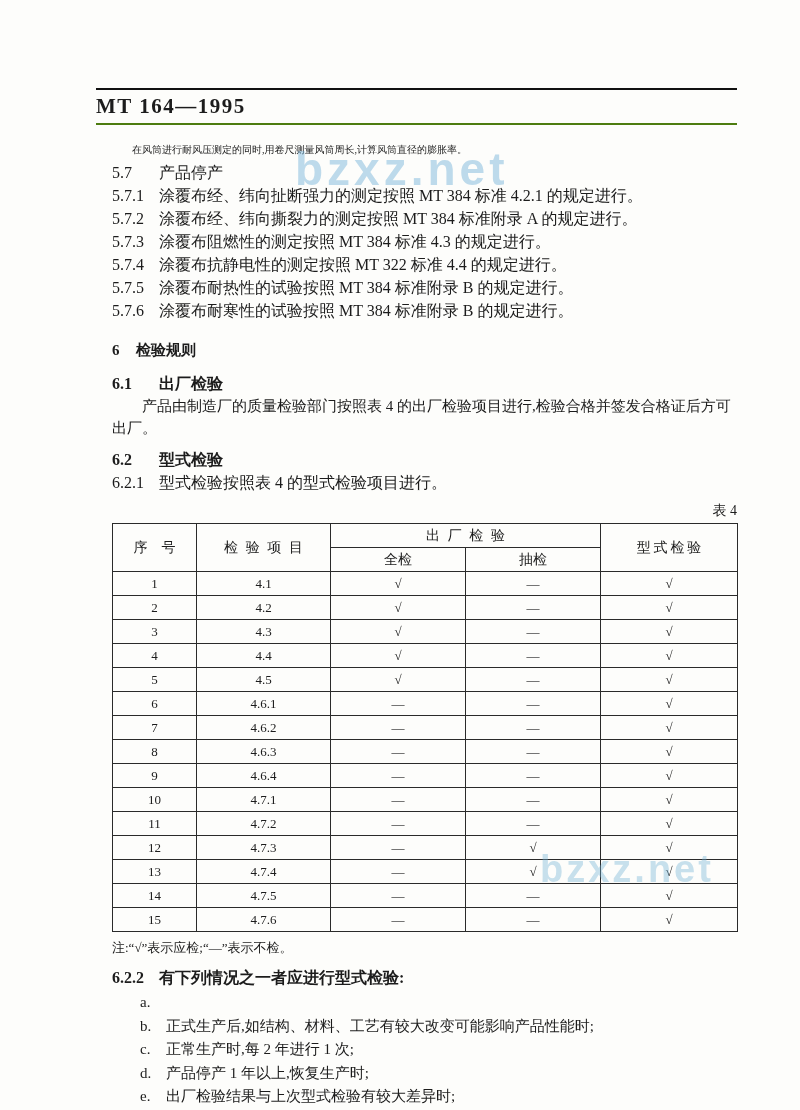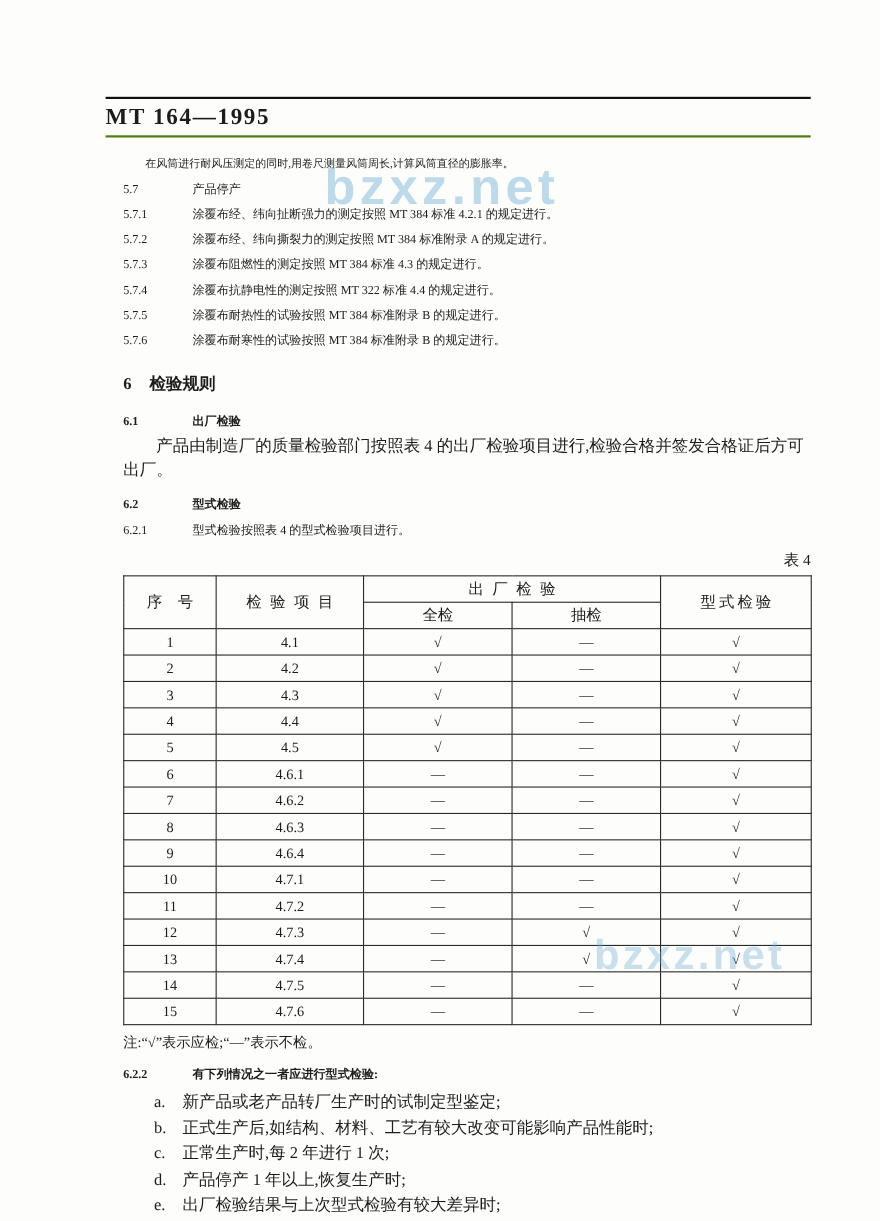--- a/index.html
+++ b/index.html
@@ -25,21 +25,21 @@
     font-weight: bold;
     letter-spacing: 1.5px;
   }
   .content { padding: 0 63px 0 112px; }
   .para {
     margin: 13px 0 0 0;
     font-size: 10px;
     line-height: 23px;
     text-indent: 2em;
   }
-  .clause { display: flex; font-size: 11px; line-height: 23px; gap: 16px; }
+  .clause { display: flex; font-size: 16px; line-height: 23px; }
   .clause .cno { flex: 0 0 47px; }
   .clause .ctext { flex: 1; }
   .sec-heading {
     display: flex;
     margin-top: 15px;
     font-size: 15px;
     font-weight: bold;
     line-height: 26px;
   }
   .sec-heading .cno { flex: 0 0 24px; }
@@ -291,21 +291,20 @@
     <div class="tbl-note">注:“√”表示应检;“—”表示不检。</div>
 
     <div class="clause sub-heading">
       <span class="cno">6.2.2</span>
       <span class="ctext" style="font-weight:bold">有下列情况之一者应进行型式检验:</span>
     </div>
 
     <div class="list-622">
       <div class="list-item">
         <span class="lno">a.</span>
-        <span>新产品或老产品转厂生产时的试制定型鉴定;</span>
       </div>
       <div class="list-item">
         <span class="lno">b.</span>
         <span>正式生产后,如结构、材料、工艺有较大改变可能影响产品性能时;</span>
       </div>
       <div class="list-item">
         <span class="lno">c.</span>
         <span>正常生产时,每 2 年进行 1 次;</span>
       </div>
       <div class="list-item">

